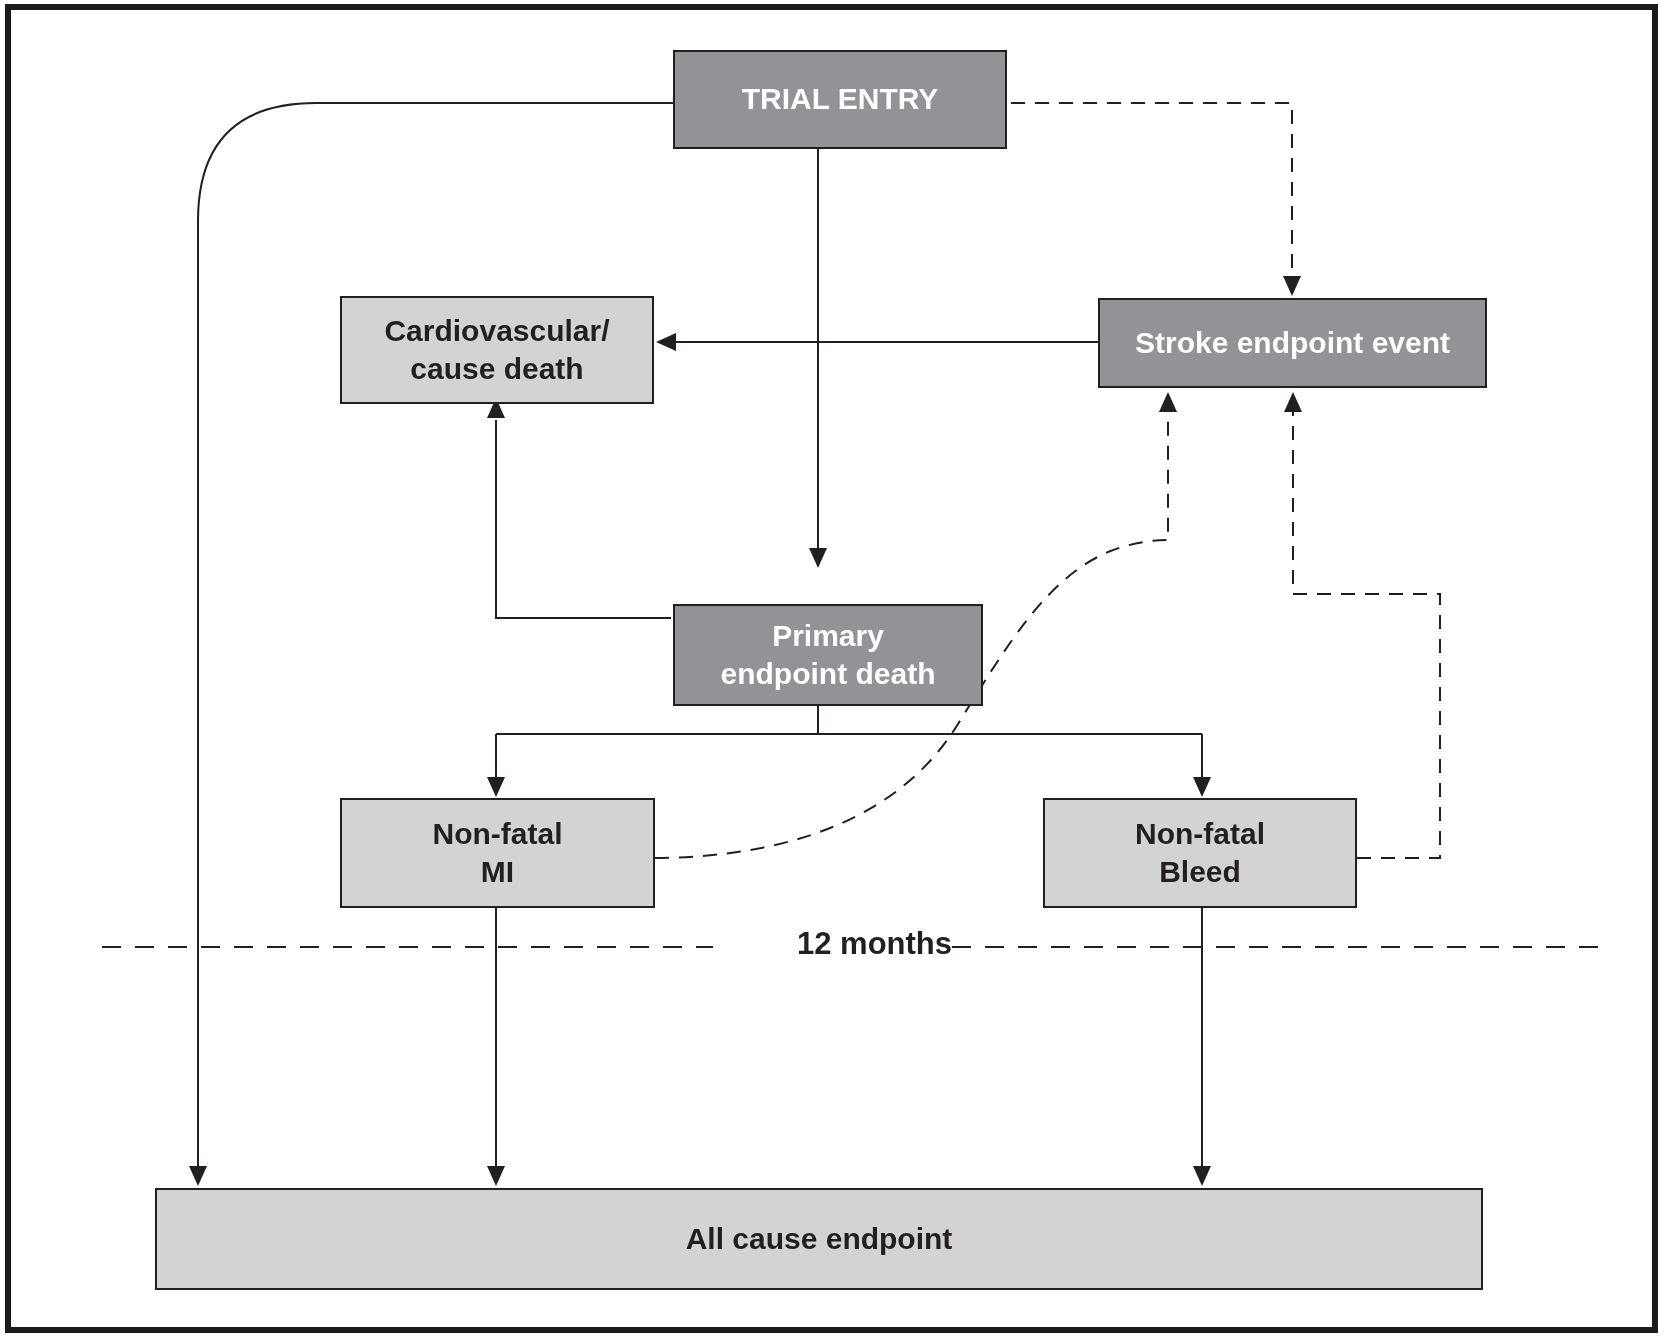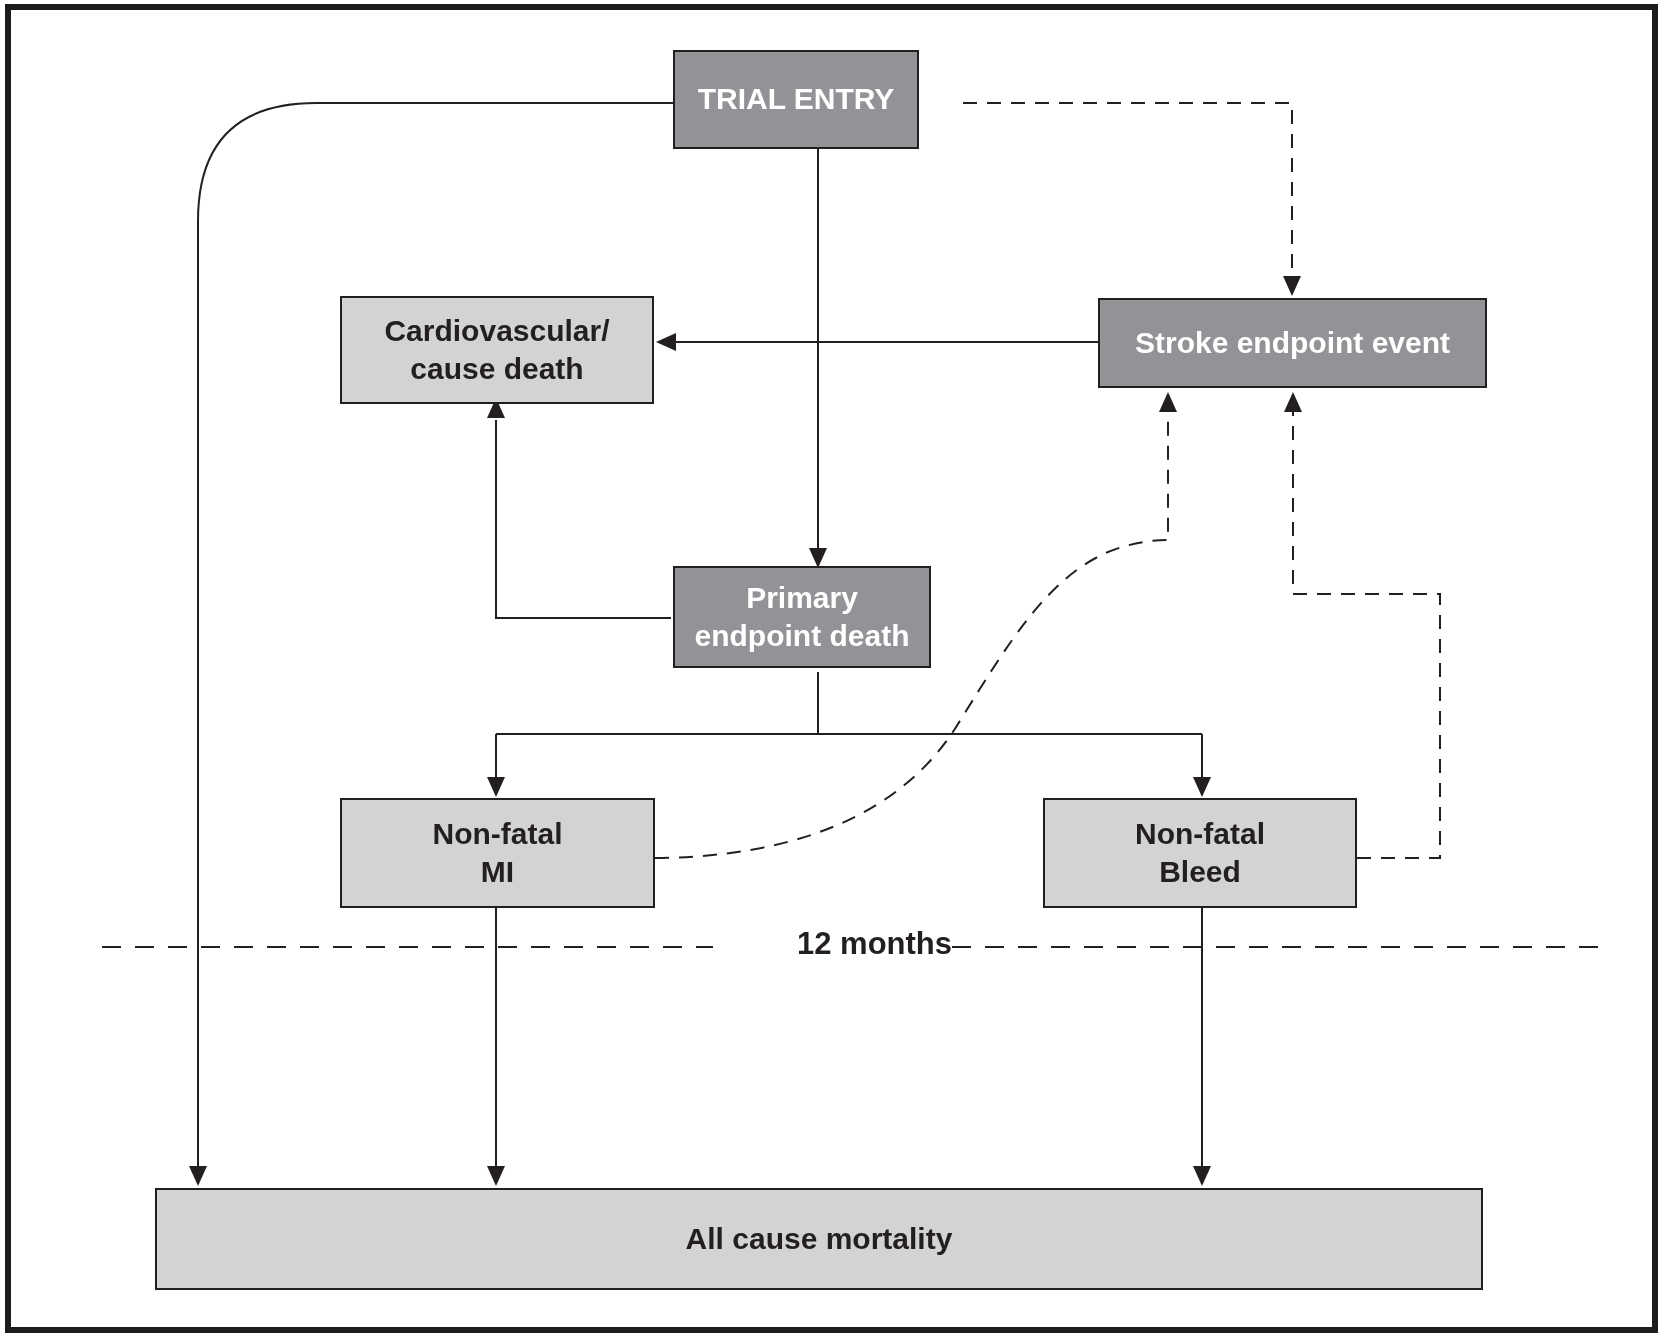--- a/index.html
+++ b/index.html
@@ -84,47 +84,47 @@
     <path class="dashed" d="M 655 858 C 790 857 900 818 958 724 C 1010 640 1048 578 1108 552 C 1130 543 1152 540 1168 540 L 1168 412"></path>
     <polygon points="1168,392 1159,412 1177,412"></polygon>
 
     <path class="dashed" d="M 1357 858 H 1440 V 594 H 1293 V 412"></path>
     <polygon points="1293,392 1284,412 1302,412"></polygon>
 
     <path class="dashed-wide" d="M 102 947 H 713"></path>
     <path class="dashed-wide" d="M 952 947 H 1605"></path>
   </svg>
 
-  <div class="node dark" style="left:673px; top:50px; width:246px; height:99px;">
+  <div class="node dark" style="left:673px; top:50px; width:334px; height:99px;">
     <span>TRIAL ENTRY</span>
   </div>
 
   <div class="node light" style="left:340px; top:290px; width:314px; height:108px;margin-top:6px;">
     <span>Cardiovascular/</span>
     <span>cause death</span>
   </div>
 
   <div class="node dark" style="left:1098px; top:298px; width:389px; height:90px;">
     <span>Stroke endpoint event</span>
   </div>
 
-  <div class="node dark" style="left:673px; top:566px; width:258px; height:102px;">
+  <div class="node dark" style="left:673px; top:604px; width:310px; height:102px;">
     <span>Primary</span>
     <span>endpoint death</span>
   </div>
 
   <div class="node light" style="left:340px; top:798px; width:315px; height:110px;">
     <span>Non-fatal</span>
     <span>MI</span>
   </div>
 
   <div class="node light" style="left:1043px; top:798px; width:314px; height:110px;">
     <span>Non-fatal</span>
     <span>Bleed</span>
   </div>
 
   <div class="node light" style="left:155px; top:1188px; width:1328px; height:102px;">
-    <span>All cause mortality</span>
+    <span>All cause endpoint</span>
   </div>
 
   <div class="timeline-label">12 months</div>
 
 </div>
 
 </body></html>

